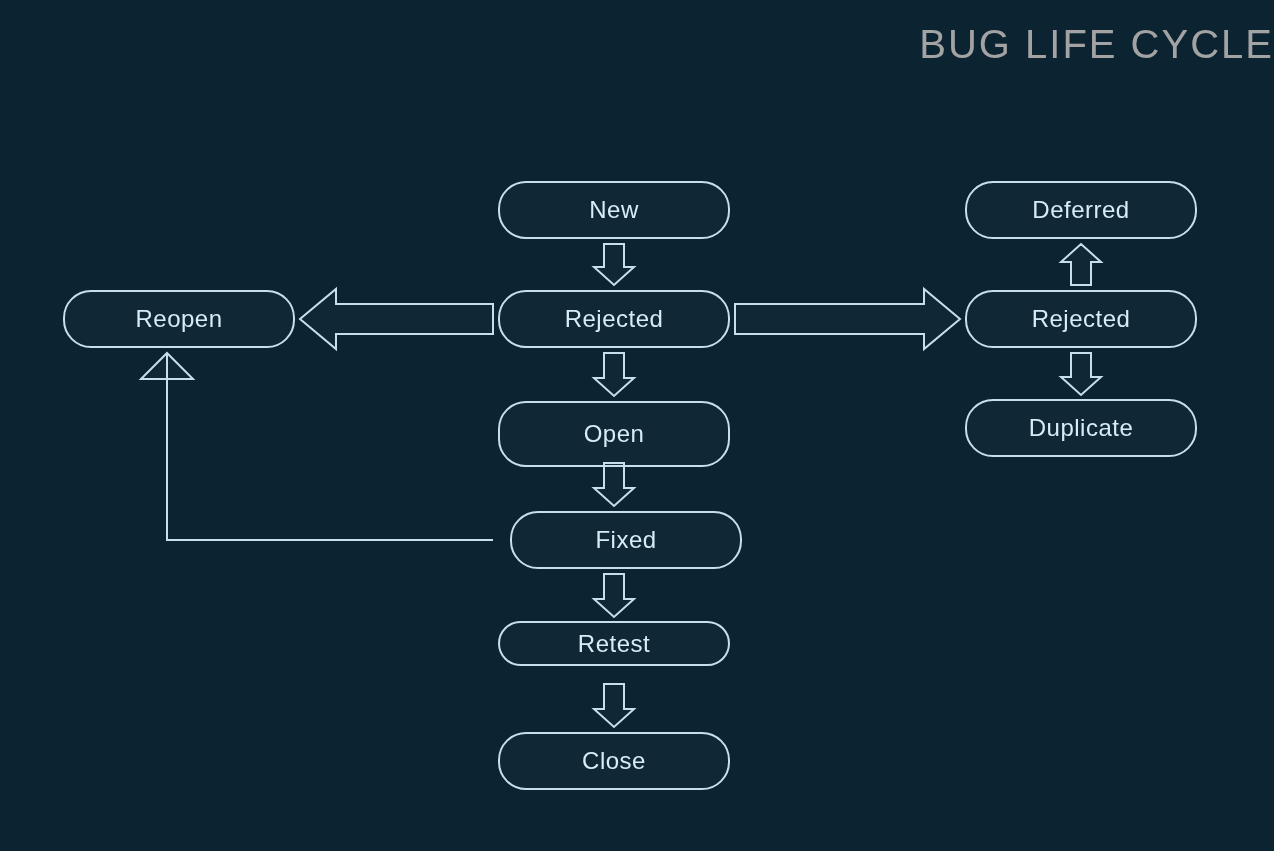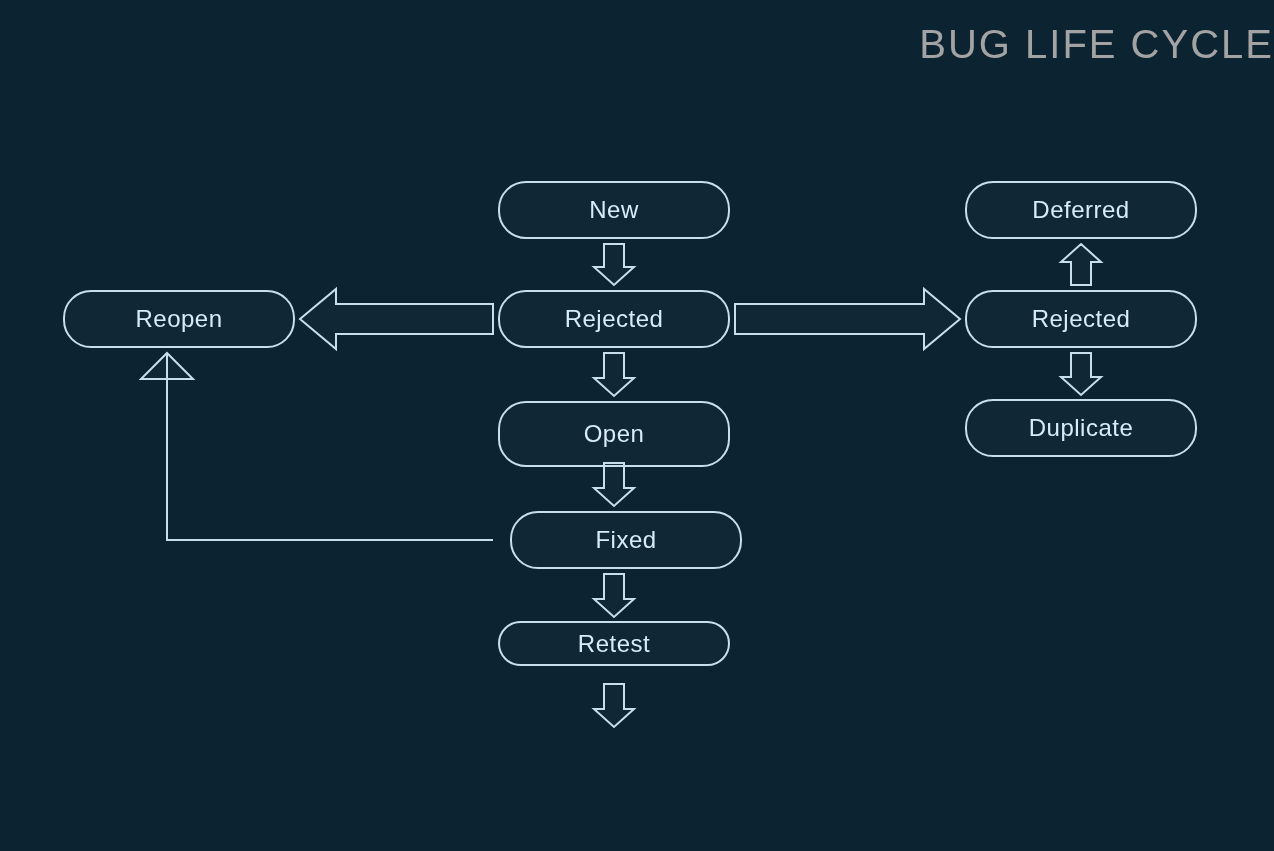--- a/index.html
+++ b/index.html
@@ -78,20 +78,23 @@
     </div>
   <div class="node" style="left: 498px; top: 401px; width: 232px; height: 66px;">
       <span>Open</span>
     </div>
   <div class="node" style="left: 498px; top: 511px; width: 232px; height: 58px; margin-left: 12px;">
       <span>Fixed</span>
     </div>
   <div class="node" style="left: 498px; top: 621px; width: 232px; height: 45px;">
       <span>Retest</span>
     </div>
+  <div class="node" style="left: 498px; top: 732px; width: 232px; height: 58px;">
+      <span>Close</span>
+    </div>
   <div class="node" style="left: 63px; top: 290px; width: 232px; height: 58px;">
       <span>Reopen</span>
     </div>
   <div class="node" style="left: 965px; top: 181px; width: 232px; height: 58px;">
       <span>Deferred</span>
     </div>
   <div class="node" style="left: 965px; top: 290px; width: 232px; height: 58px;">
       <span>Rejected</span>
     </div>
   <div class="node" style="left: 965px; top: 399px; width: 232px; height: 58px;">

